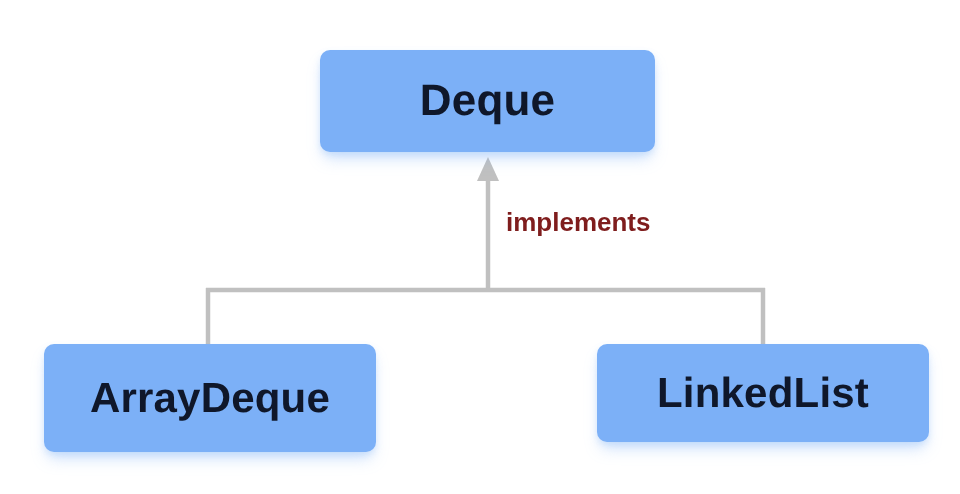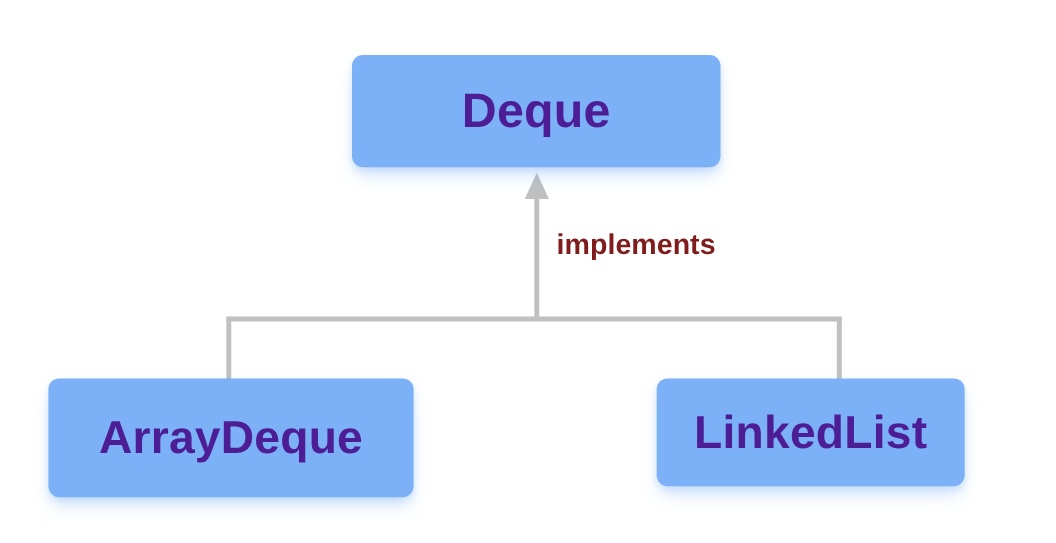--- a/index.html
+++ b/index.html
@@ -38,21 +38,21 @@
     border-radius: 10px;
     background: #7cb0f7;
     display: flex;
     align-items: center;
     justify-content: center;
     box-shadow: 0 10px 16px -4px rgba(124, 176, 247, 0.38),
                 0 3px 6px rgba(124, 176, 247, 0.22);
   }
 
   .class-box-label {
-    color: #4c1d95;
+    color: #0f172a;
     font-weight: bold;
     letter-spacing: 0.2px;
     line-height: 1;
     white-space: nowrap;
     text-rendering: geometricPrecision;
   }
 
   #box-deque {
     left: 320px;
     top: 50px;
@@ -69,21 +69,21 @@
     width: 332px;
     height: 108px;
   }
   #box-arraydeque .class-box-label {
     font-size: 42px;
   }
 
   #box-linkedlist {
     left: 597px;
     top: 344px;
-    width: 280px;
+    width: 332px;
     height: 98px;
   }
   #box-linkedlist .class-box-label {
     font-size: 42px;
   }
 
   
   #implements-label {
     position: absolute;
     z-index: 3;

